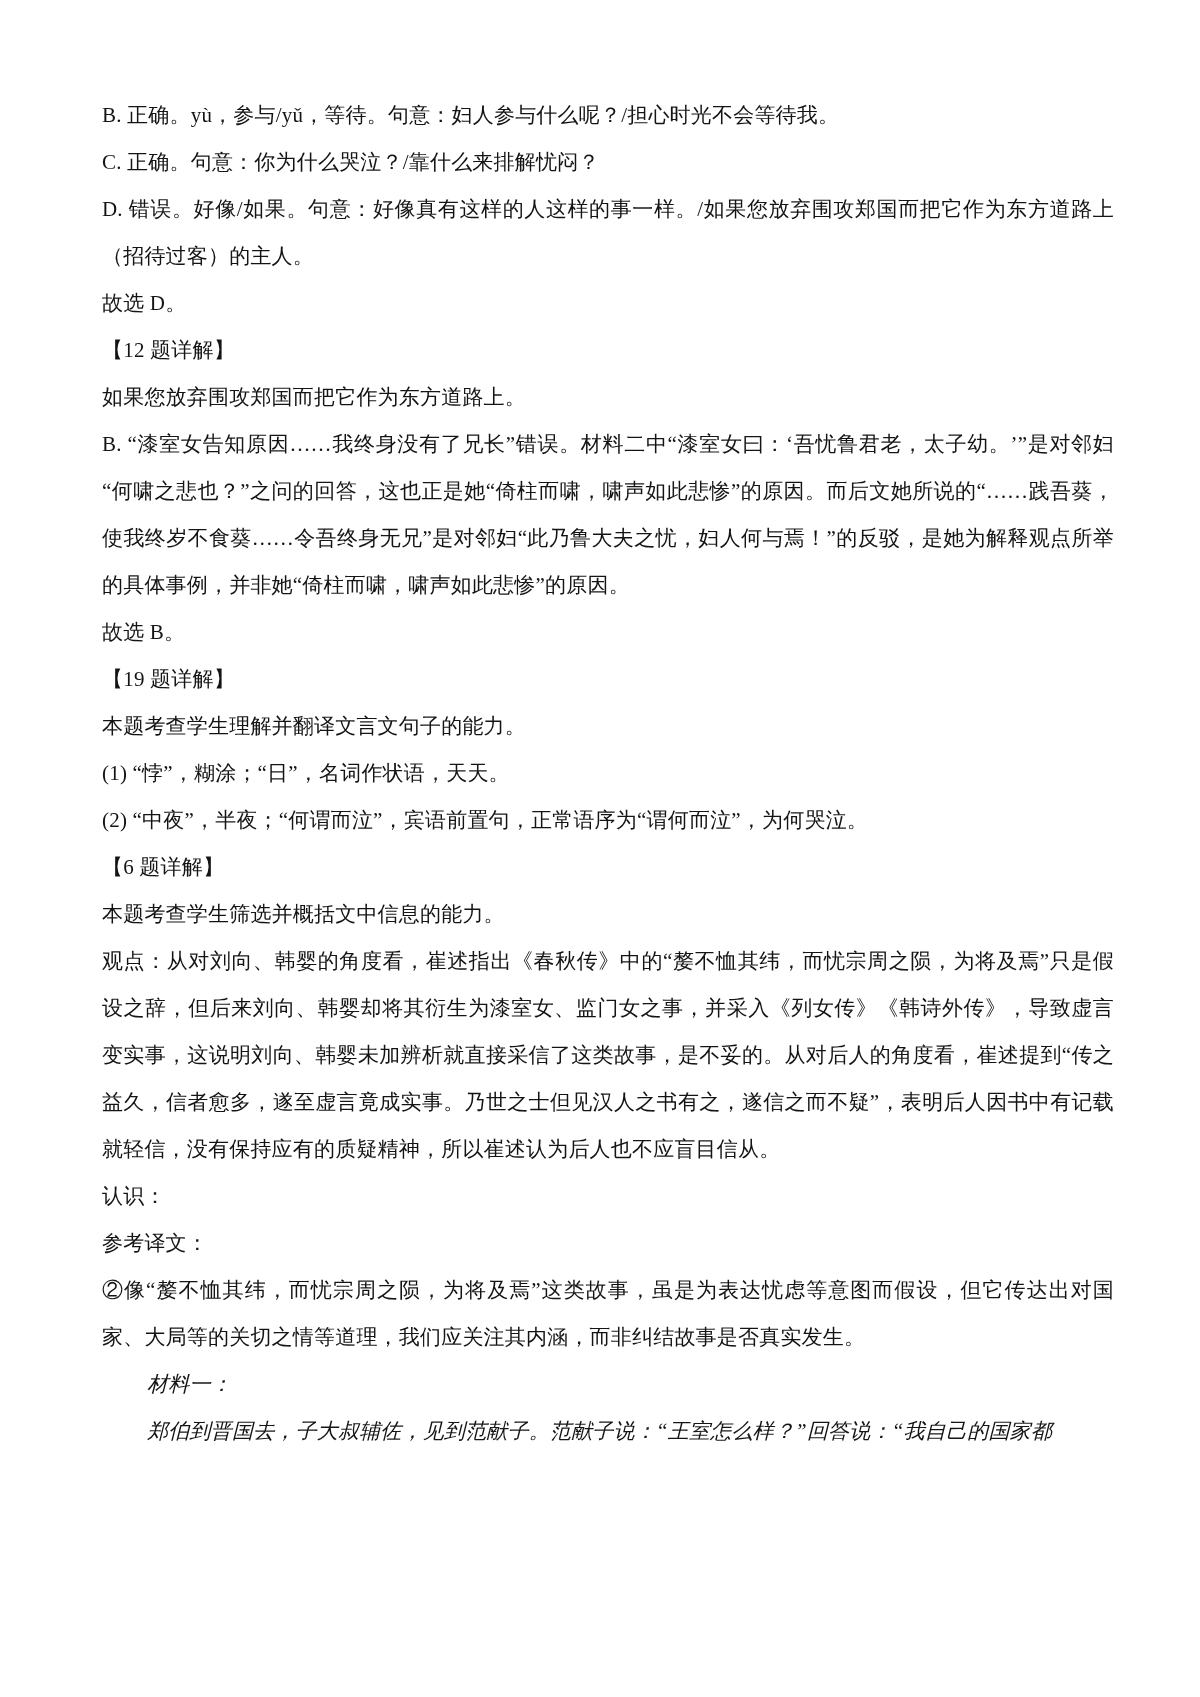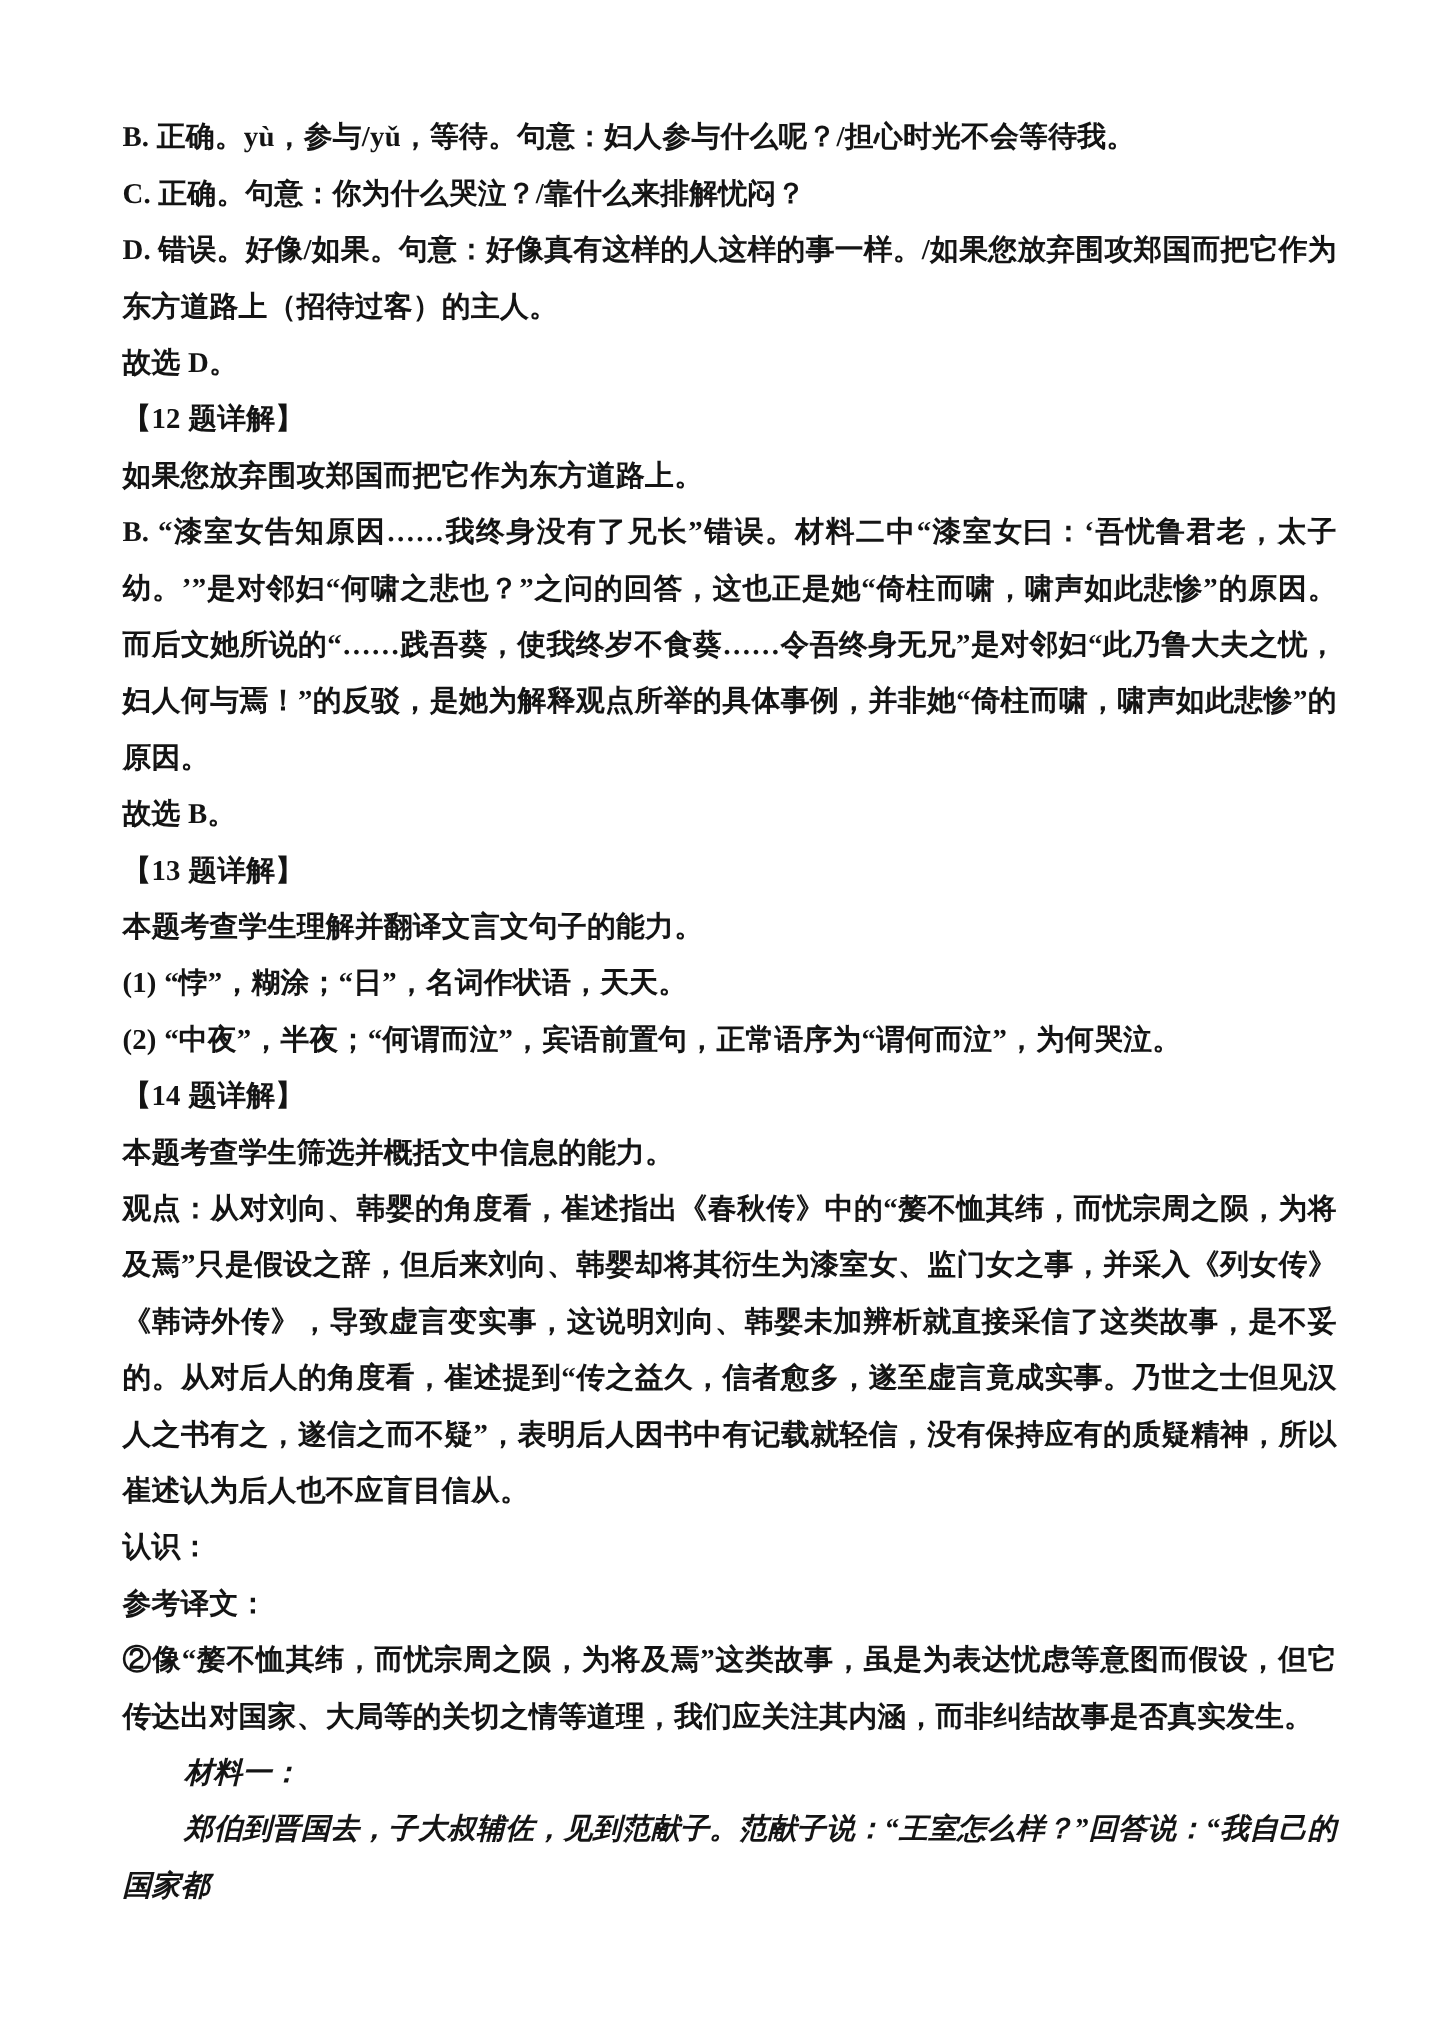--- a/index.html
+++ b/index.html
@@ -18,27 +18,26 @@
     overflow: hidden;
   }
   .content {
     position: absolute;
     left: 102px;
     top: 92px;
     width: 1012px;
   }
   .content p {
     margin: 0;
-    font-size: 24px;
+    font-size: 21px;
     line-height: 47px;
     text-align: justify;
     text-justify: inter-ideograph;
     letter-spacing: 0.2px;
     white-space: normal;
-    font-weight: bold;
   }
   .content p.kaiti {
     font-style: italic;
     text-indent: 2.15em;
   }
   .footer {
     position: absolute;
     left: 0;
     width: 100%;
     top: 1576px;
@@ -54,25 +53,25 @@
 <div class="page">
   <div class="content" id="paragraph-container">
       <p>B. 正确。yù，参与/yǔ，等待。句意：妇人参与什么呢？/担心时光不会等待我。</p>
       <p>C. 正确。句意：你为什么哭泣？/靠什么来排解忧闷？</p>
       <p>D. 错误。好像/如果。句意：好像真有这样的人这样的事一样。/如果您放弃围攻郑国而把它作为东方道路上（招待过客）的主人。</p>
       <p>故选 D。</p>
       <p>【12 题详解】</p>
       <p>如果您放弃围攻郑国而把它作为东方道路上。</p>
       <p>B. “漆室女告知原因……我终身没有了兄长”错误。材料二中“漆室女曰：‘吾忧鲁君老，太子幼。’”是对邻妇“何啸之悲也？”之问的回答，这也正是她“倚柱而啸，啸声如此悲惨”的原因。而后文她所说的“……践吾葵，使我终岁不食葵……令吾终身无兄”是对邻妇“此乃鲁大夫之忧，妇人何与焉！”的反驳，是她为解释观点所举的具体事例，并非她“倚柱而啸，啸声如此悲惨”的原因。</p>
       <p>故选 B。</p>
-      <p>【13 题详解】</p>
+      <p>【19 题详解】</p>
       <p>本题考查学生理解并翻译文言文句子的能力。</p>
       <p>(1) “悖”，糊涂；“日”，名词作状语，天天。</p>
       <p>(2) “中夜”，半夜；“何谓而泣”，宾语前置句，正常语序为“谓何而泣”，为何哭泣。</p>
-      <p>【14 题详解】</p>
+      <p>【6 题详解】</p>
       <p>本题考查学生筛选并概括文中信息的能力。</p>
       <p>观点：从对刘向、韩婴的角度看，崔述指出《春秋传》中的“嫠不恤其纬，而忧宗周之陨，为将及焉”只是假设之辞，但后来刘向、韩婴却将其衍生为漆室女、监门女之事，并采入《列女传》《韩诗外传》，导致虚言变实事，这说明刘向、韩婴未加辨析就直接采信了这类故事，是不妥的。从对后人的角度看，崔述提到“传之益久，信者愈多，遂至虚言竟成实事。乃世之士但见汉人之书有之，遂信之而不疑”，表明后人因书中有记载就轻信，没有保持应有的质疑精神，所以崔述认为后人也不应盲目信从。</p>
       <p>认识：</p>
       <p>参考译文：</p>
       <p>②像“嫠不恤其纬，而忧宗周之陨，为将及焉”这类故事，虽是为表达忧虑等意图而假设，但它传达出对国家、大局等的关切之情等道理，我们应关注其内涵，而非纠结故事是否真实发生。</p>
       <p class="kaiti">材料一：</p>
       <p class="kaiti">郑伯到晋国去，子大叔辅佐，见到范献子。范献子说：“王室怎么样？”回答说：“我自己的国家都</p>
     </div>
 </div>
 

